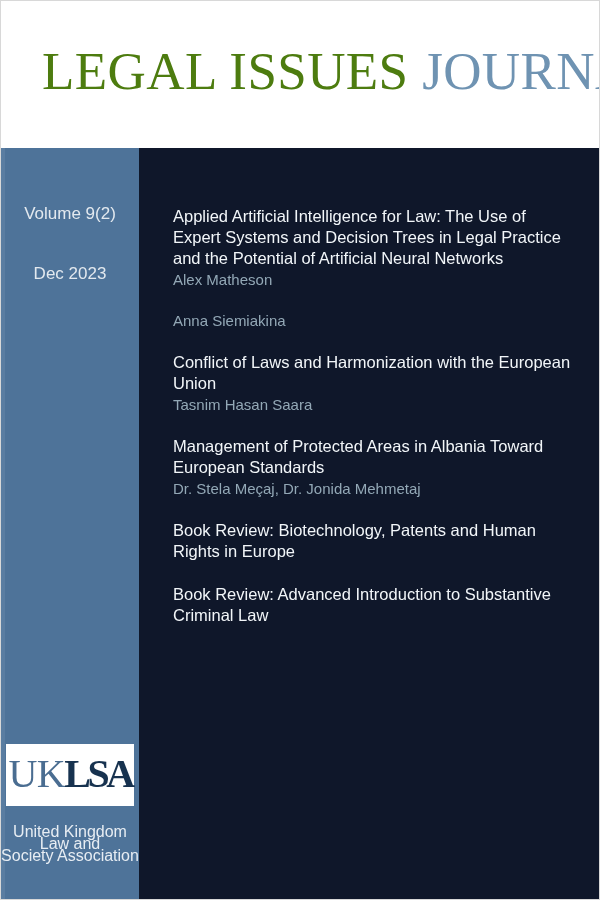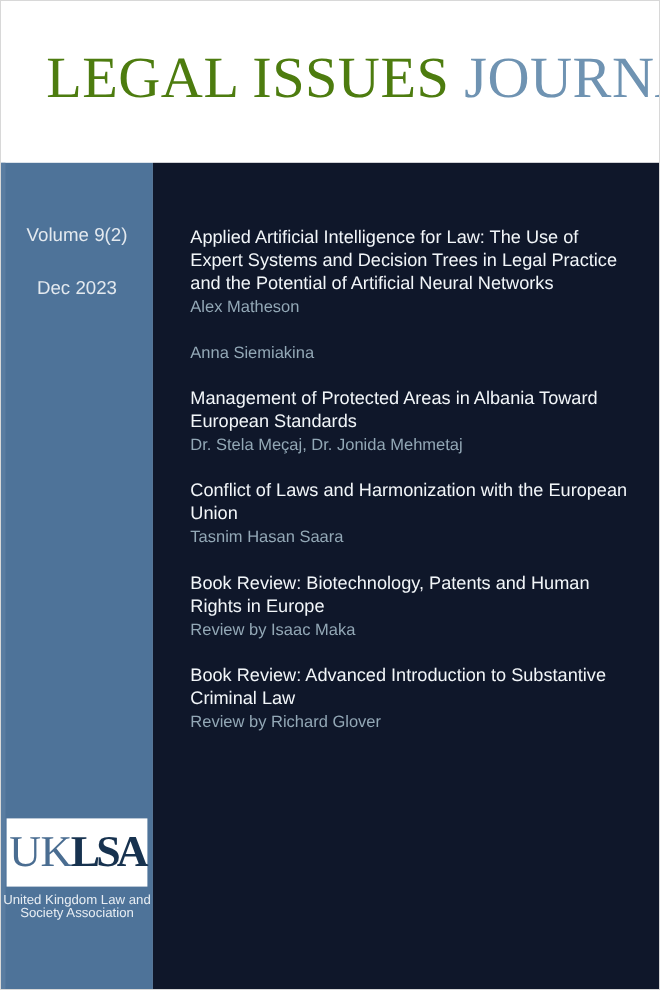--- a/index.html
+++ b/index.html
@@ -70,21 +70,21 @@
     text-align: center;
     color: #e3e9ef;
   }
   .issue-volume {
     font-size: 17px;
     line-height: 1.2;
   }
   .issue-date {
     font-size: 17px;
     line-height: 1.2;
-    margin-top: 28px;
+    margin-top: 40px;
   }
 
   
   .publisher {
     position: absolute;
     left: 0;
     top: 596px;
     width: 138px;
     text-align: center;
   }
@@ -118,23 +118,23 @@
     letter-spacing: -0.5px;
   }
   .logo-lsa {
     color: #17324f;
     font-weight: 700;
     letter-spacing: -3.5px;
     margin-left: -1px;
   }
   .pub-caption {
     color: #e7edf3;
-    font-size: 12px;
+    font-size: 16px;
     line-height: 12px;
-    padding-top: 6px;
+    padding-top: 20px;
   }
 
   
   .panel {
     position: absolute;
     left: 138px;
     top: 147px;
     width: 496px;
     height: 753px;
     background: #0f172a;
@@ -200,35 +200,33 @@
       <div class="toc-entry">
         <p class="entry-title">Applied Artificial Intelligence for Law: The Use of Expert Systems and Decision Trees in Legal Practice and the Potential of Artificial Neural Networks</p>
         <p class="entry-author">Alex Matheson</p>
       </div>
 
       <div class="toc-entry">
         <p class="entry-author">Anna Siemiakina</p>
       </div>
 
       <div class="toc-entry">
+        <p class="entry-title">Conflict of Laws and Harmonization with the European Union</p>
+        <p class="entry-author">Tasnim Hasan Saara</p>
+      </div>
+
+      <div class="toc-entry">
         <p class="entry-title">Management of Protected Areas in Albania Toward European Standards</p>
         <p class="entry-author">Dr. Stela Meçaj, Dr. Jonida Mehmetaj</p>
       </div>
 
       <div class="toc-entry">
-        <p class="entry-title">Conflict of Laws and Harmonization with the European Union</p>
-        <p class="entry-author">Tasnim Hasan Saara</p>
-      </div>
-
-      <div class="toc-entry">
         <p class="entry-title">Book Review: Biotechnology, Patents and Human Rights in Europe</p>
-        <p class="entry-author">Review by Isaac Maka</p>
       </div>
 
       <div class="toc-entry">
         <p class="entry-title">Book Review: Advanced Introduction to Substantive Criminal Law</p>
-        <p class="entry-author">Review by Richard Glover</p>
       </div>
 
     </div>
   </div>
 
 </div>
 
 </body></html>

